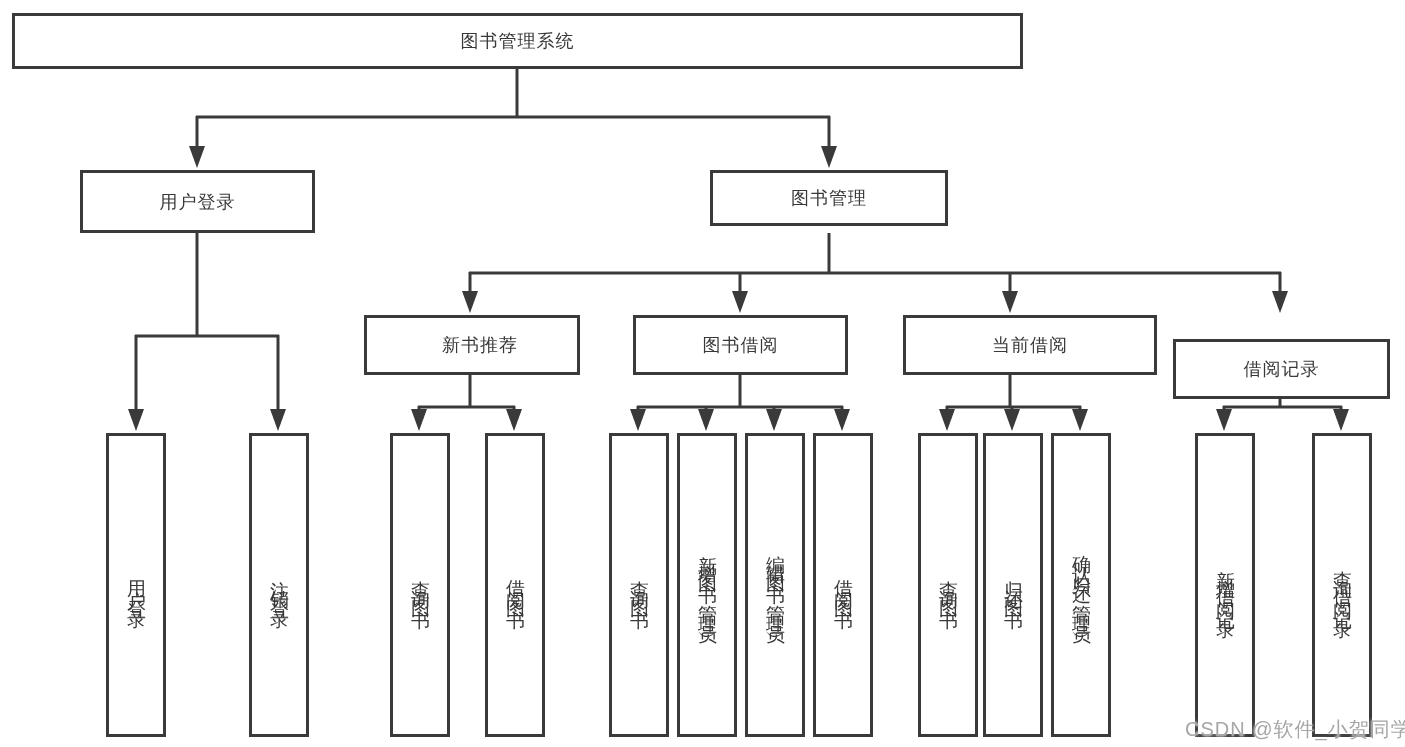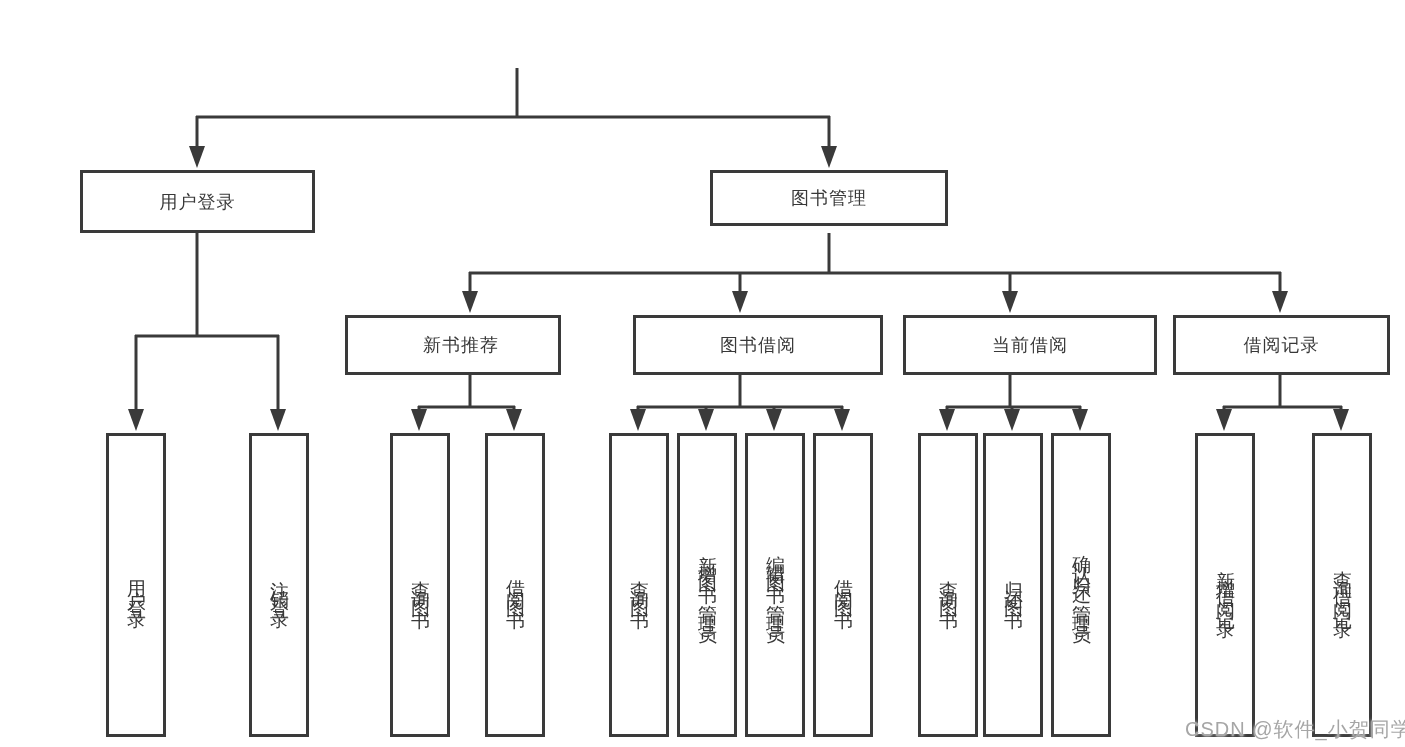--- a/index.html
+++ b/index.html
@@ -55,24 +55,24 @@
     font-size:19px;
     line-height:1.1;
     letter-spacing:10px;
     color:var(--text);
     white-space:nowrap;
   }
   .root  {left:12px;  top:13px;  width:1011px; height:56px;}
   .l2a   {left:80px;  top:170px; width:235px;  height:63px;}
   .l2b   {left:710px; top:170px; width:238px;  height:56px;}
   .l3    {top:315px;  height:60px;}
-  .g0    {left:345px; width:216px;padding-left:16px;}
-  .g1    {left:633px; width:250px;}
+  .g0    {left:364px; width:216px;padding-left:16px;}
+  .g1    {left:633px; width:215px;}
   .g2    {left:903px; width:254px;}
-  .g3    {left:1173px;width:217px;}
+  .g3    {left:1173px;width:217px;margin-top:24px;}
   .u1{left:106px;}  .u2{left:249px;}
   .n1{left:390px;}  .n2{left:485px;}
   .b1{left:609px;}  .b2{left:677px;}  .b3{left:745px;}  .b4{left:813px;}
   .c1{left:918px;}  .c2{left:983px;}  .c3{left:1051px;}
   .r1{left:1195px;} .r2{left:1312px;}
   .watermark{
     position:absolute;
     left:1185px;
     top:716px;
     font-size:20px;
@@ -147,20 +147,21 @@
       <polygon points="766,409 782,409 774,431"></polygon>
       <polygon points="834,409 850,409 842,431"></polygon>
       <polygon points="939,409 955,409 947,431"></polygon>
       <polygon points="1004,409 1020,409 1012,431"></polygon>
       <polygon points="1072,409 1088,409 1080,431"></polygon>
       <polygon points="1216,409 1232,409 1224,431"></polygon>
       <polygon points="1333,409 1349,409 1341,431"></polygon>
     </g>
   </svg>
 
+  <div class="hbox root">图书管理系统</div>
 
   <div class="hbox l2a">用户登录</div>
   <div class="hbox l2b">图书管理</div>
 
   <div class="hbox l3 g0">新书推荐</div>
   <div class="hbox l3 g1">图书借阅</div>
   <div class="hbox l3 g2">当前借阅</div>
   <div class="hbox l3 g3">借阅记录</div>
 
   <div class="vbox u1">

